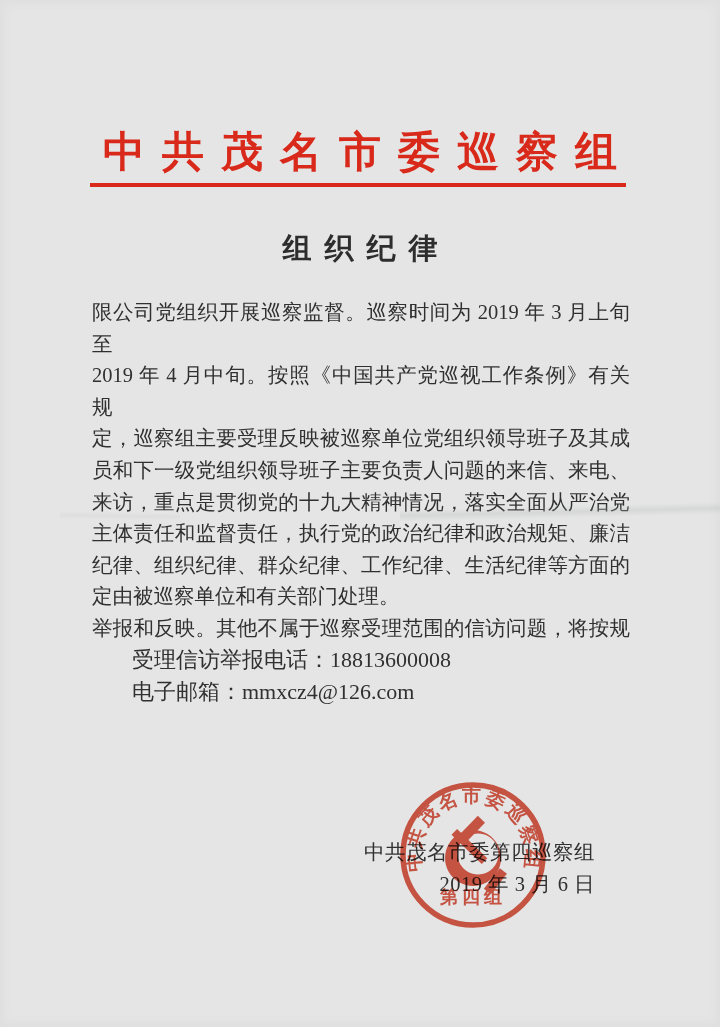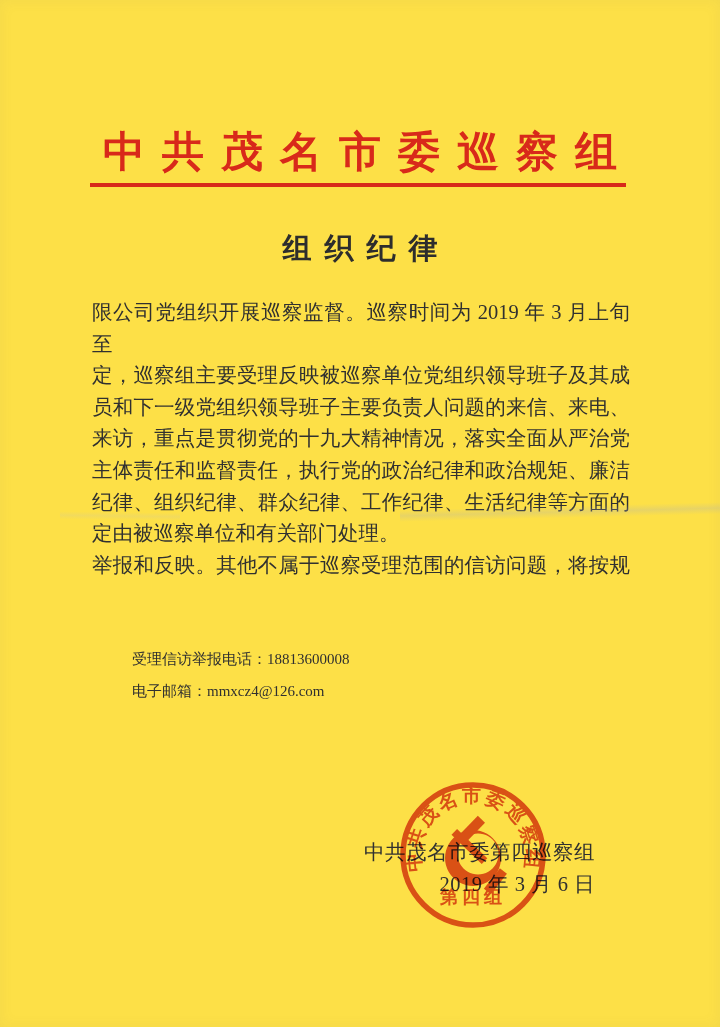--- a/index.html
+++ b/index.html
@@ -5,21 +5,21 @@
   html, body { margin: 0; padding: 0; }
   body {
     width: 720px; height: 1027px;
     background: #fdfdfc;
     font-family: "Liberation Serif", "DejaVu Serif", serif;
     overflow: hidden;
     position: relative;
   }
   .page {
     position: absolute; inset: 0;
-    background: #fde047;
+    background: #e5e5e5;
     box-shadow: inset 0 0 14px rgba(120,120,120,0.08);
     padding-left: 36px;
   }
   
   .letterhead {
     position: absolute; top: 129px; left: 0; width: 100%;
     text-align: center;
     font-size: 42px; font-weight: 700;
     letter-spacing: 17px; padding-left: 17px; box-sizing: border-box;
     color: #d8291a;
@@ -42,21 +42,21 @@
   .para {
     position: absolute; top: 297px; left: 92px; width: 538px;
     font-size: 20.5px; line-height: 31.6px; color: #303030;
   }
   .pline { text-align: justify; text-align-last: justify; white-space: normal; }
   .pline.first { text-indent: 40px; }
   .pline.lastline { text-align-last: left; }
   
   .contact {
     position: absolute; top: 644px; left: 92px; width: 538px;
-    font-size: 15px; line-height: 31.6px; color: #303030;
+    font-size: 22px; line-height: 31.6px; color: #303030;
   }
   .cline { text-align: left; }
   .cline.indent { text-indent: 40px; }
   .cline.stretch { text-align: justify; text-align-last: justify; }
   
   .signature {
     position: absolute; top: 836px; right: 125px;
     text-align: right;
     font-size: 20.5px; line-height: 32px; color: #303030;
     letter-spacing: 0.5px;
@@ -96,20 +96,21 @@
 <div class="page">
 
   <div class="letterhead">中共茂名市委巡察组</div>
 
   <div class="red-rule"></div>
 
   <h1 class="doc-title">组织纪律</h1>
 
   <div class="para">
     <div class="pline">限公司党组织开展巡察监督。巡察时间为 2019 年 3 月上旬至</div>
+    <div class="pline">2019 年 4 月中旬。按照《中国共产党巡视工作条例》有关规</div>
     <div class="pline">定，巡察组主要受理反映被巡察单位党组织领导班子及其成</div>
     <div class="pline">员和下一级党组织领导班子主要负责人问题的来信、来电、</div>
     <div class="pline">来访，重点是贯彻党的十九大精神情况，落实全面从严治党</div>
     <div class="pline">主体责任和监督责任，执行党的政治纪律和政治规矩、廉洁</div>
     <div class="pline">纪律、组织纪律、群众纪律、工作纪律、生活纪律等方面的</div>
     <div class="pline lastline">定由被巡察单位和有关部门处理。</div>
     <div class="pline">举报和反映。其他不属于巡察受理范围的信访问题，将按规</div>
   </div>
 
   <div class="contact">

